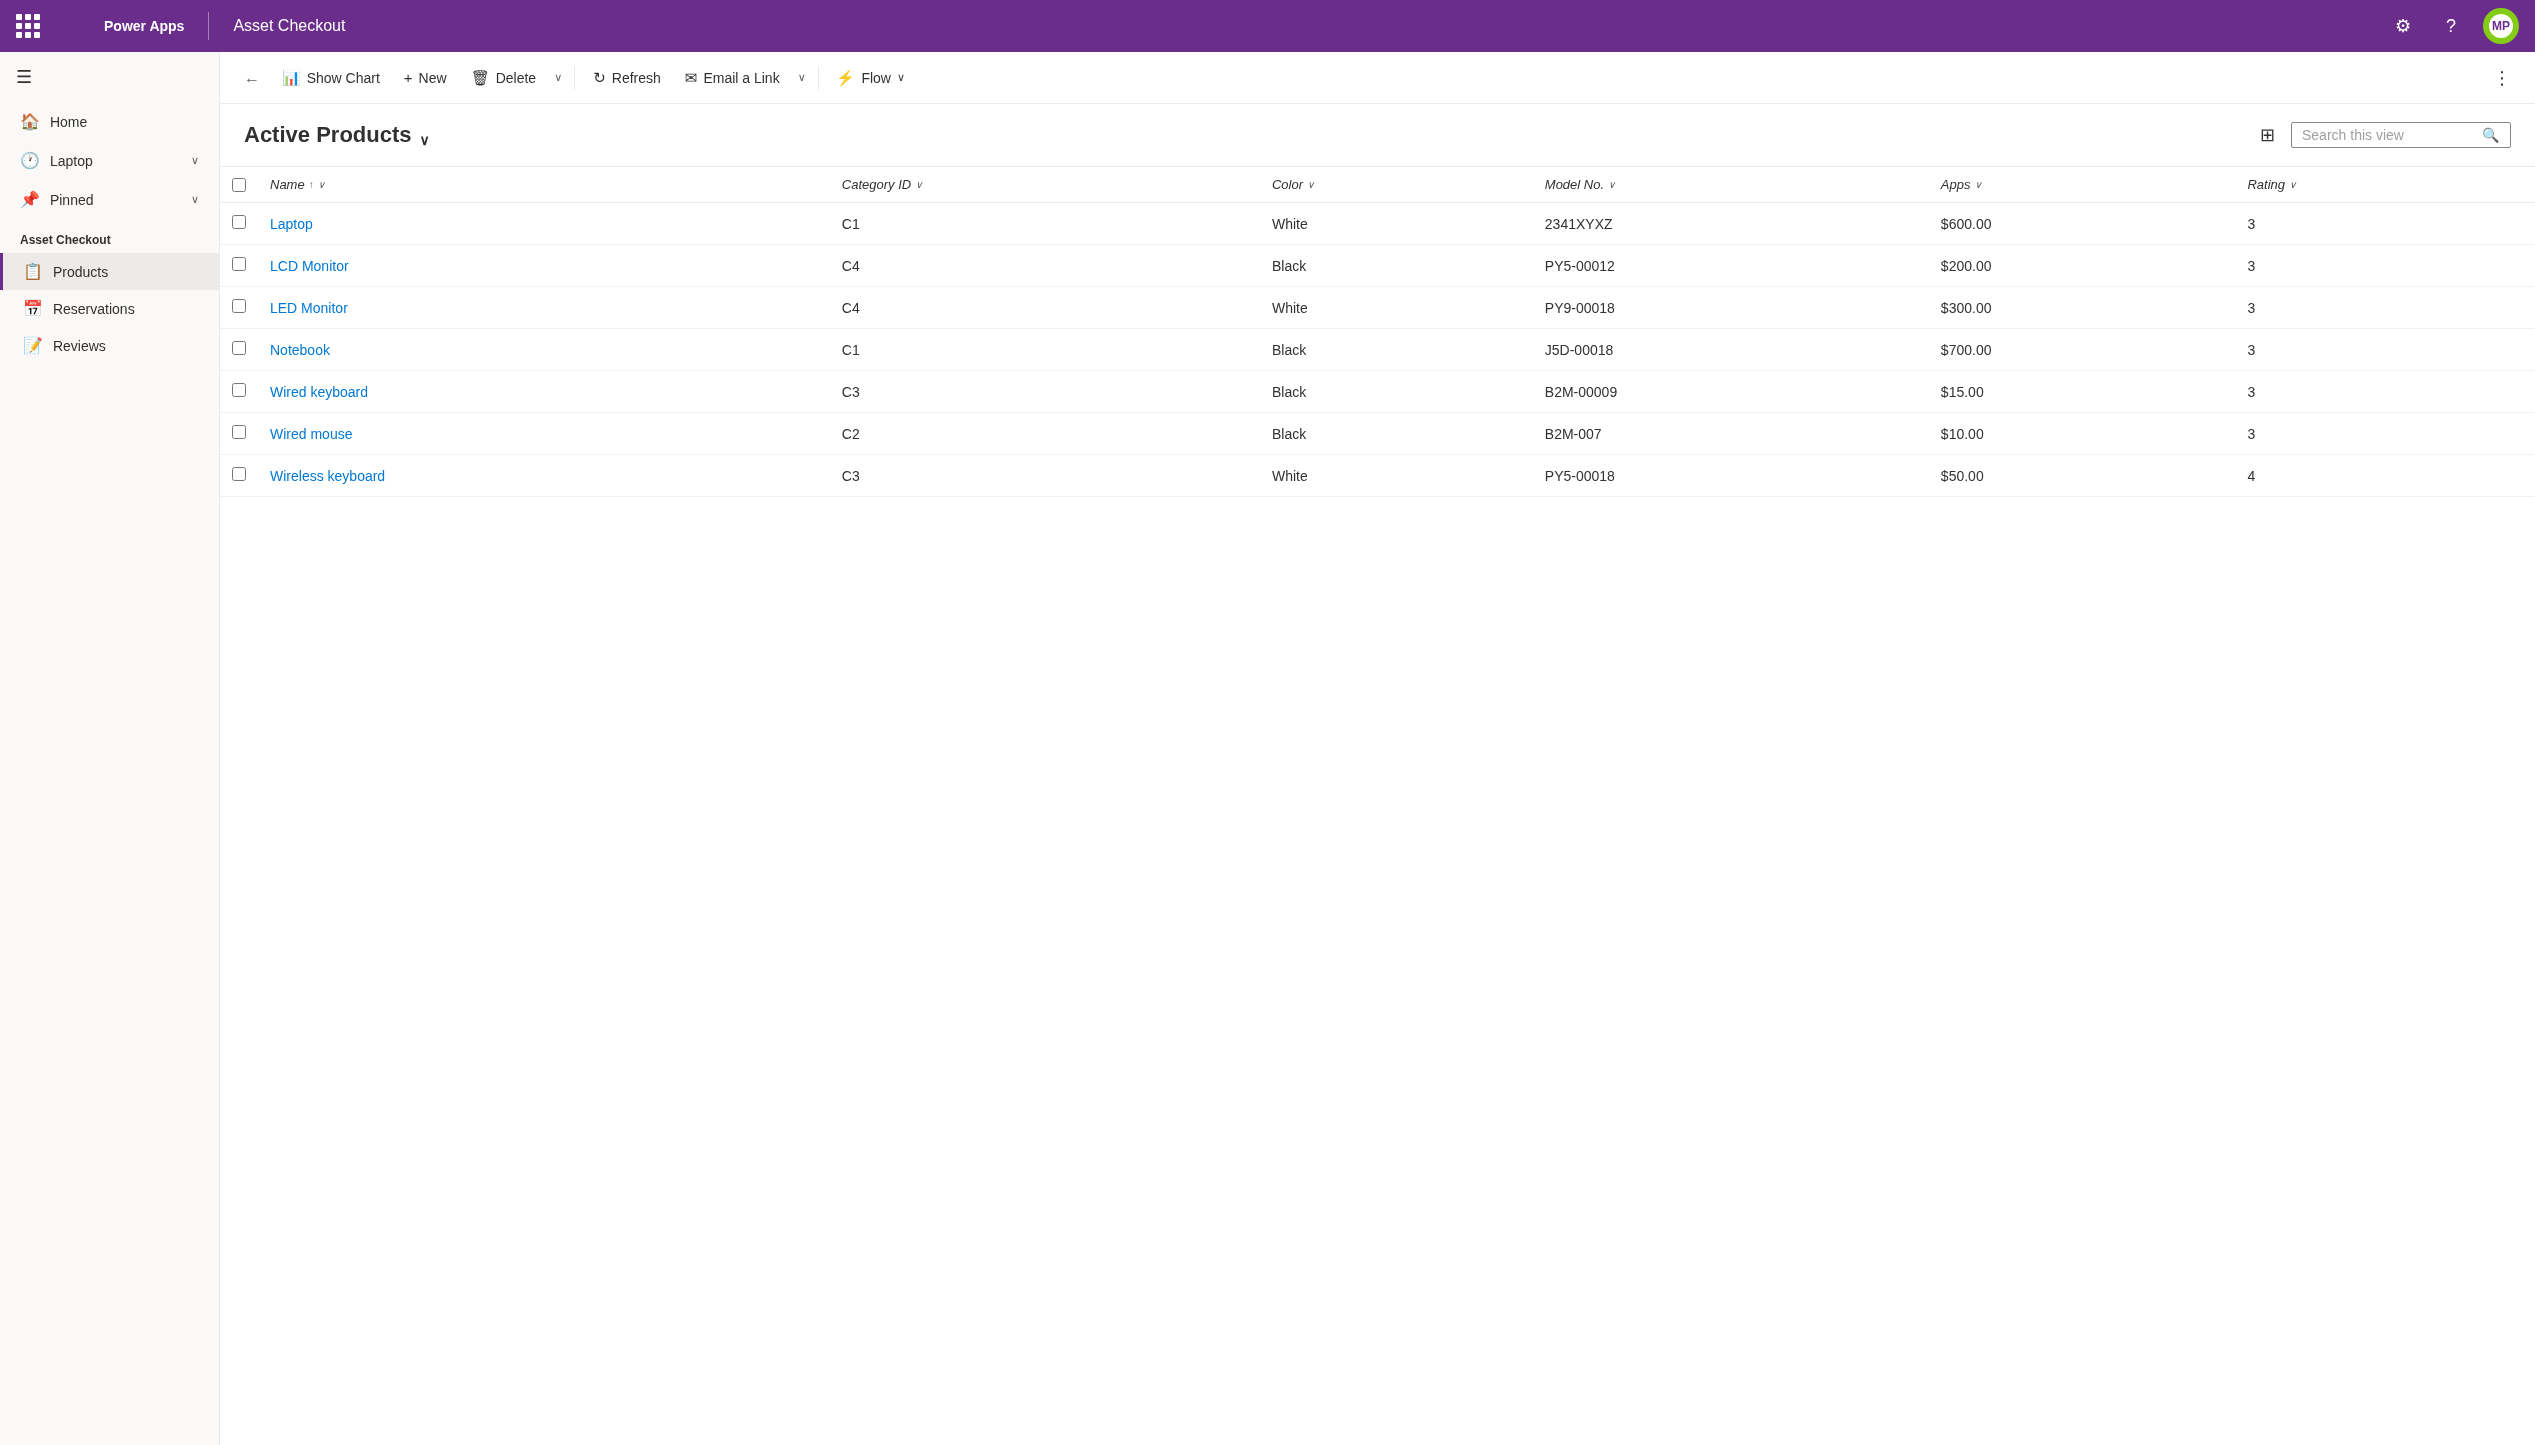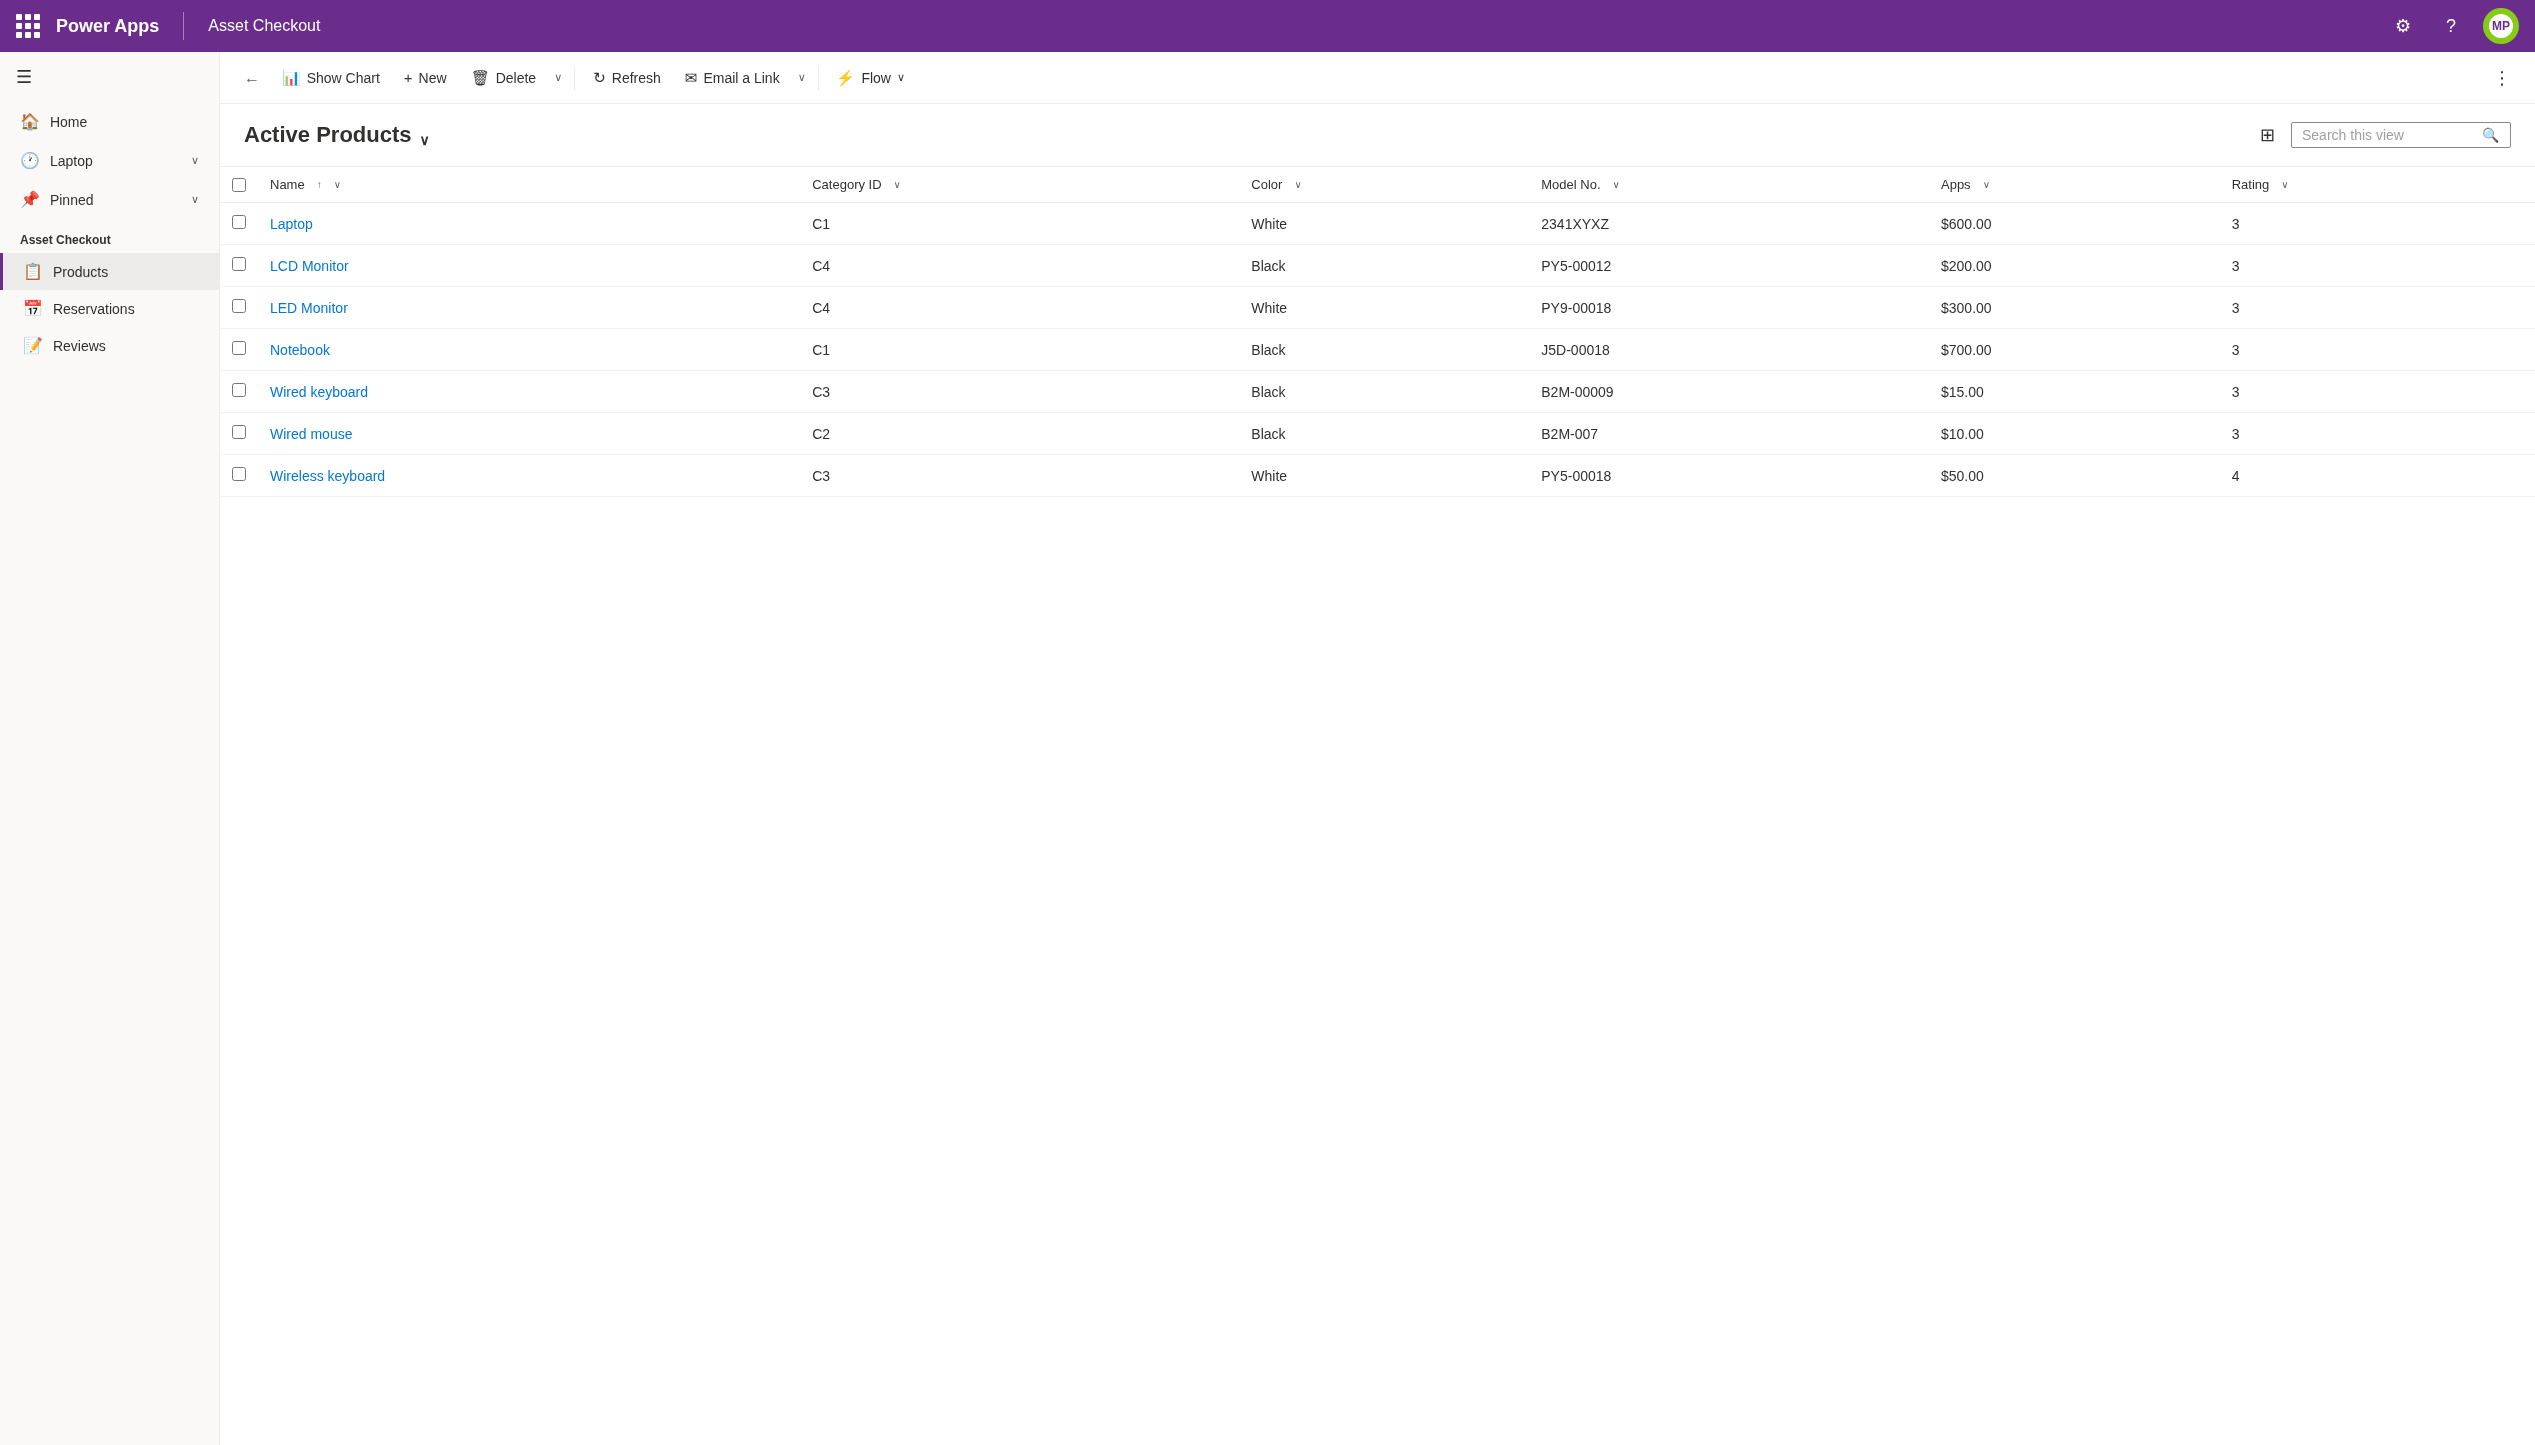--- a/index.html
+++ b/index.html
@@ -23,23 +23,24 @@
     .waffle-icon {
       display: grid;
       grid-template-columns: repeat(3,6px);
       grid-template-rows: repeat(3,6px);
       gap: 3px;
       cursor: pointer;
       margin-right: 4px;
     }
     .waffle-dot { background: white; border-radius: 1px; width: 6px; height: 6px; }
     .app-name {
-      font-size: 18px;
+      font-size: 14px;
       font-weight: 600;
       color: white;
+      margin-left: 48px;
     }
     .divider-v {
       width: 1px;
       height: 28px;
       background: rgba(255,255,255,0.4);
       margin: 0 12px;
     }
     .page-subtitle {
       font-size: 16px;
       color: white;
@@ -278,21 +279,22 @@
       color: #323130;
       border-bottom: 1px solid #edebe9;
       background: white;
       white-space: nowrap;
       user-select: none;
       cursor: pointer;
     }
     .th-inner {
       display: flex;
       align-items: center;
-      gap: 12px;
+      gap: 4px;
+      font-style: italic;
     }
     .sort-icon { font-size: 10px; color: #605e5c; }
     .check-col { width: 36px; }
     .check-col-inner {
       display: flex;
       align-items: center;
       gap: 6px;
     }
     tbody tr {
       border-bottom: 1px solid #f3f2f1;

